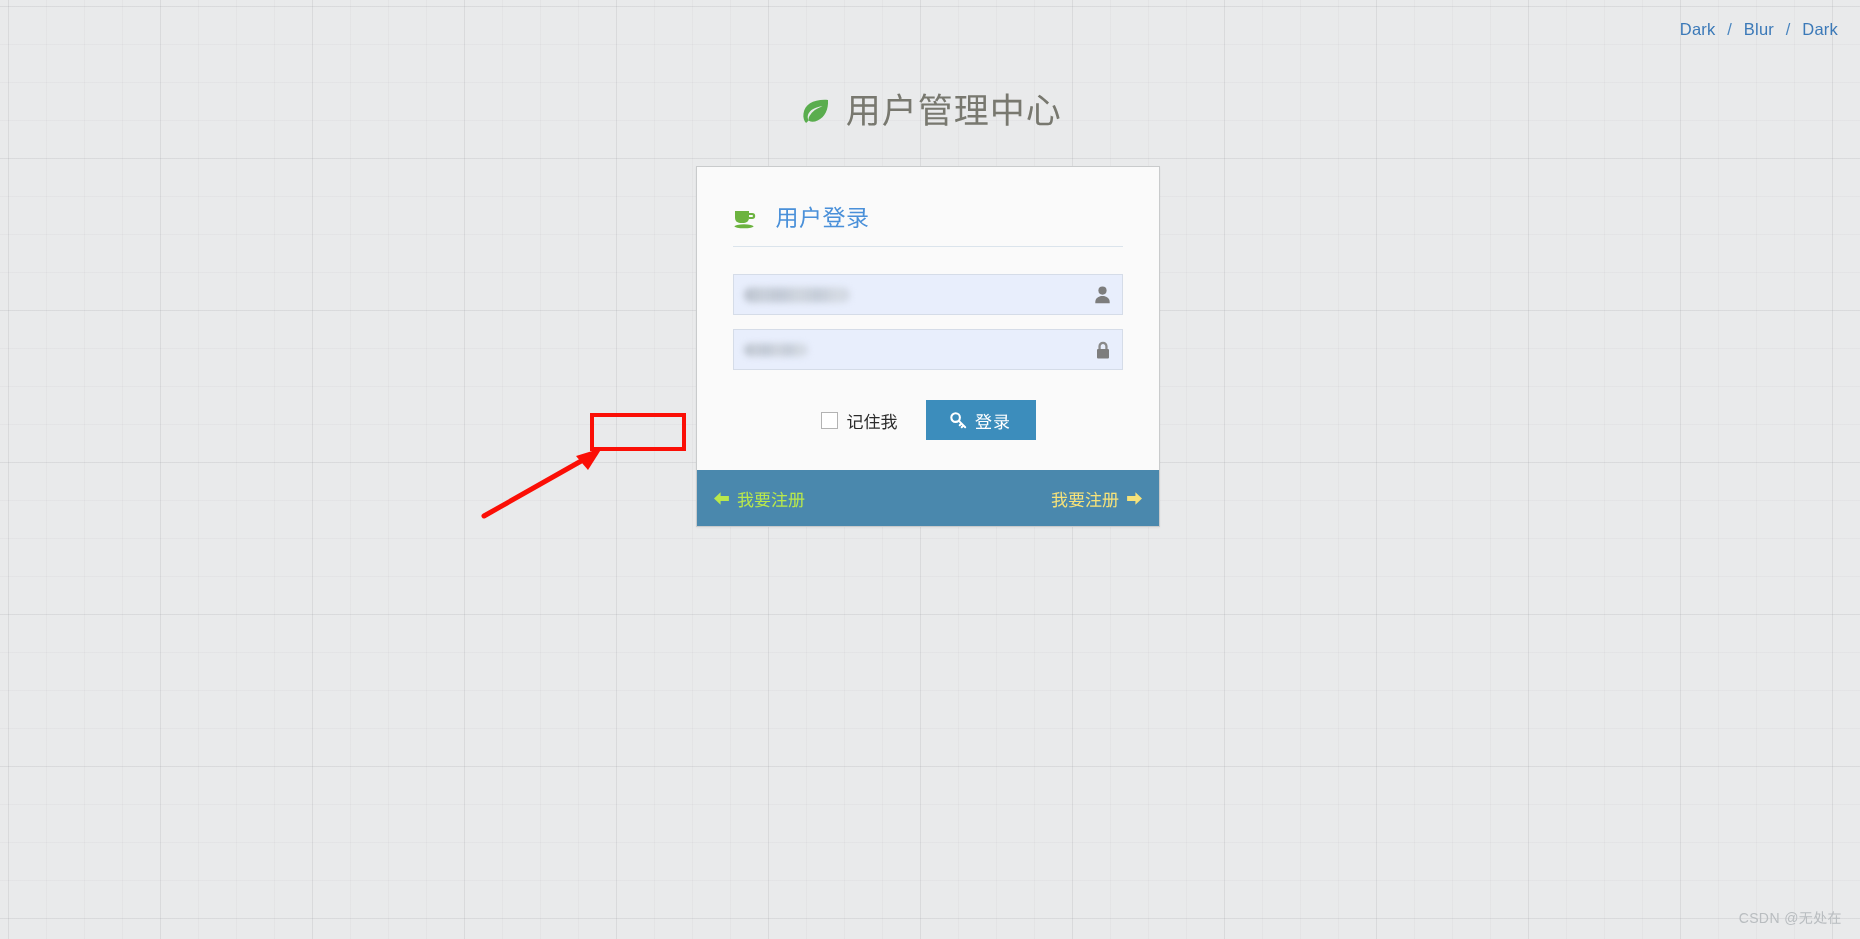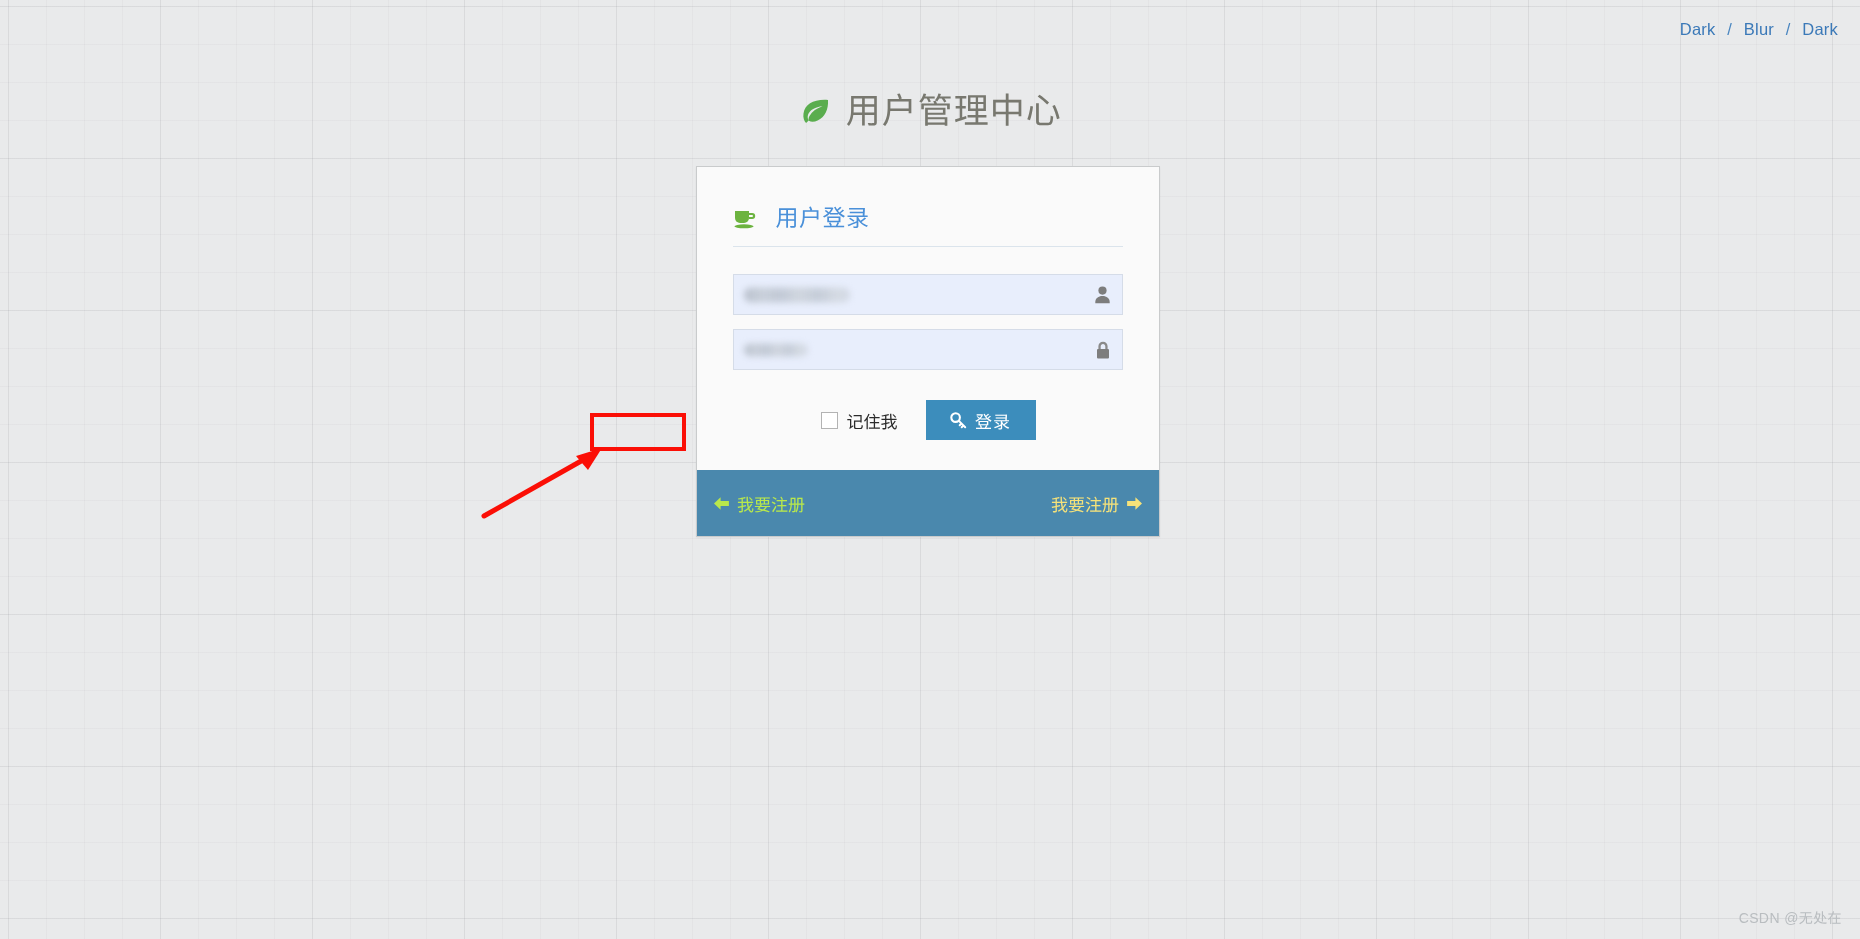--- a/index.html
+++ b/index.html
@@ -195,21 +195,21 @@
     letter-spacing: 1px;
   }
   .key-icon {
     margin-right: 8px;
     line-height: 0;
   }
 
   
   .panel-foot {
     background: #4a88ad;
-    height: 66px;
+    height: 56px;
     display: flex;
     align-items: center;
     justify-content: space-between;
     padding: 0 16px;
     box-sizing: border-box;
   }
   .foot-link {
     display: inline-flex;
     align-items: center;
     font-size: 17px;

